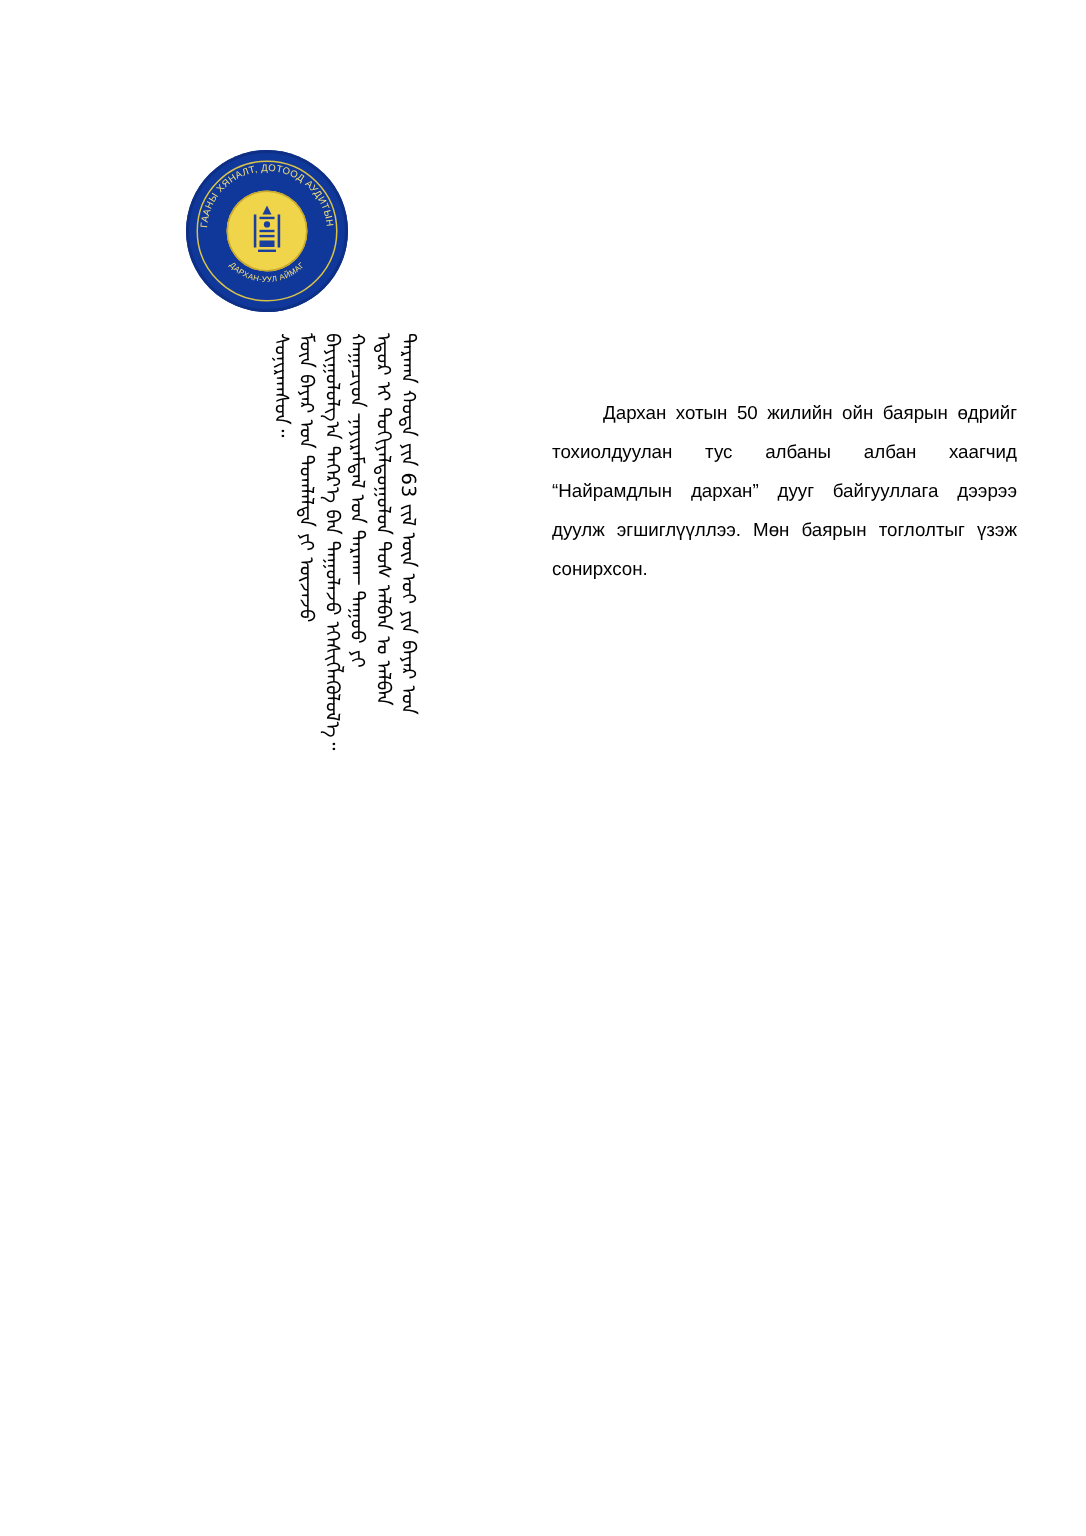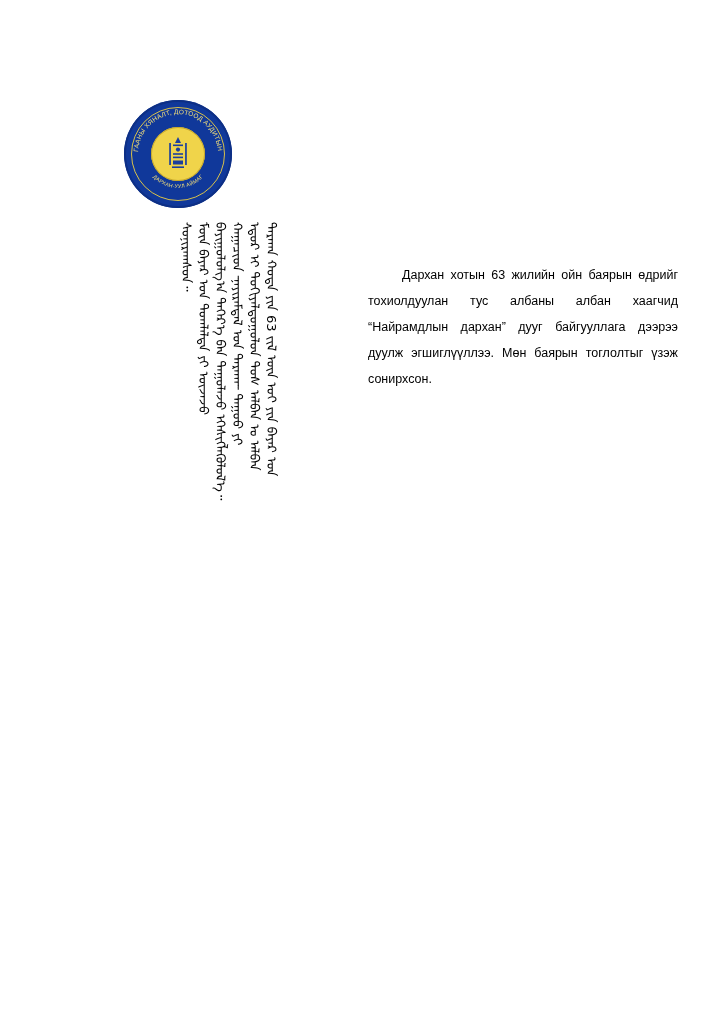--- a/index.html
+++ b/index.html
@@ -167,15 +167,15 @@
 
   <div class="mong-block">
     <div class="mong-col c1">ᠳᠠᠷᠬᠠᠨ ᠬᠣᠲᠠ ᠶᠢᠨ 63 ᠵᠢᠯ ᠦᠨ ᠣᠢ ᠶᠢᠨ ᠪᠠᠶᠠᠷ ᠤᠨ</div>
     <div class="mong-col c2">ᠡᠳᠦᠷ ᠢ ᠲᠣᠬᠢᠶᠠᠯᠳᠤᠭᠤᠯᠤᠨ ᠲᠤᠰ ᠠᠯᠪᠠᠨ ᠤ ᠠᠯᠪᠠᠨ</div>
     <div class="mong-col c3">ᠬᠠᠭᠠᠴᠢᠳ ᠊᠊ᠨᠠᠶᠢᠷᠠᠮᠳᠠᠯ ᠤᠨ ᠳᠠᠷᠬᠠᠨ᠊᠊ ᠳᠠᠭᠤᠤ ᠶᠢ</div>
     <div class="mong-col c4">ᠪᠠᠶᠢᠭᠤᠯᠤᠯᠭ᠎ᠠ ᠳᠡᠭᠡᠷ᠎ᠡ ᠪᠡᠨ ᠳᠠᠭᠤᠯᠠᠵᠤ ᠡᠭᠡᠰᠢᠭᠯᠡᠭᠦᠯᠦᠯ᠎ᠡ᠃</div>
     <div class="mong-col c5">ᠮᠥᠨ ᠪᠠᠶᠠᠷ ᠤᠨ ᠲᠣᠭᠯᠠᠯᠲᠠ ᠶᠢ ᠦᠵᠡᠵᠦ</div>
     <div class="mong-col c6">ᠰᠣᠨᠢᠷᠬᠠᠰᠤᠨ᠃</div>
   </div>
 
-  <div class="cyr-par"><span class="indent"></span><span>Дархан хотын 63 жилийн ойн баярын өдрийг тохиолдуулан тус албаны албан хаагчид “Найрамдлын дархан” дууг байгууллага дээрээ дуулж эгшиглүүллээ. Мөн баярын тоглолтыг үзэж сонирхсон.</span></div>
+  <div class="cyr-par"><span class="indent"></span><span>Дархан хотын 50 жилийн ойн баярын өдрийг тохиолдуулан тус албаны албан хаагчид “Найрамдлын дархан” дууг байгууллага дээрээ дуулж эгшиглүүллээ. Мөн баярын тоглолтыг үзэж сонирхсон.</span></div>
 
 </div>
 
 </body></html>

